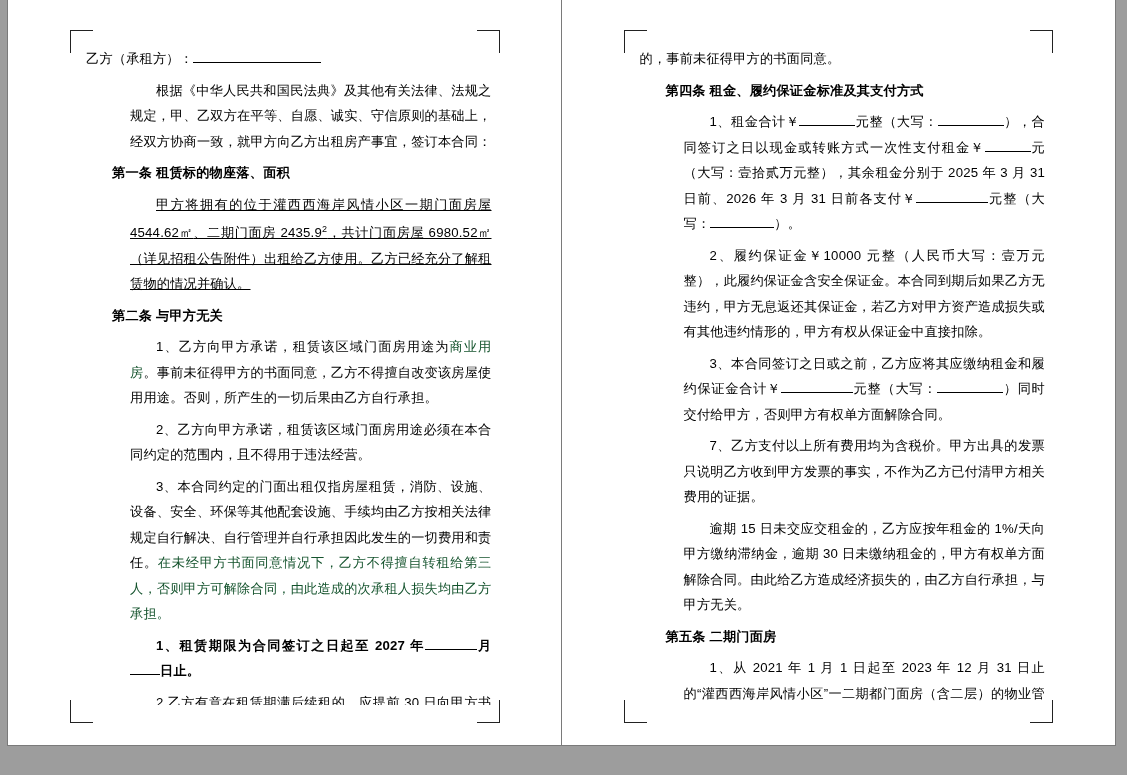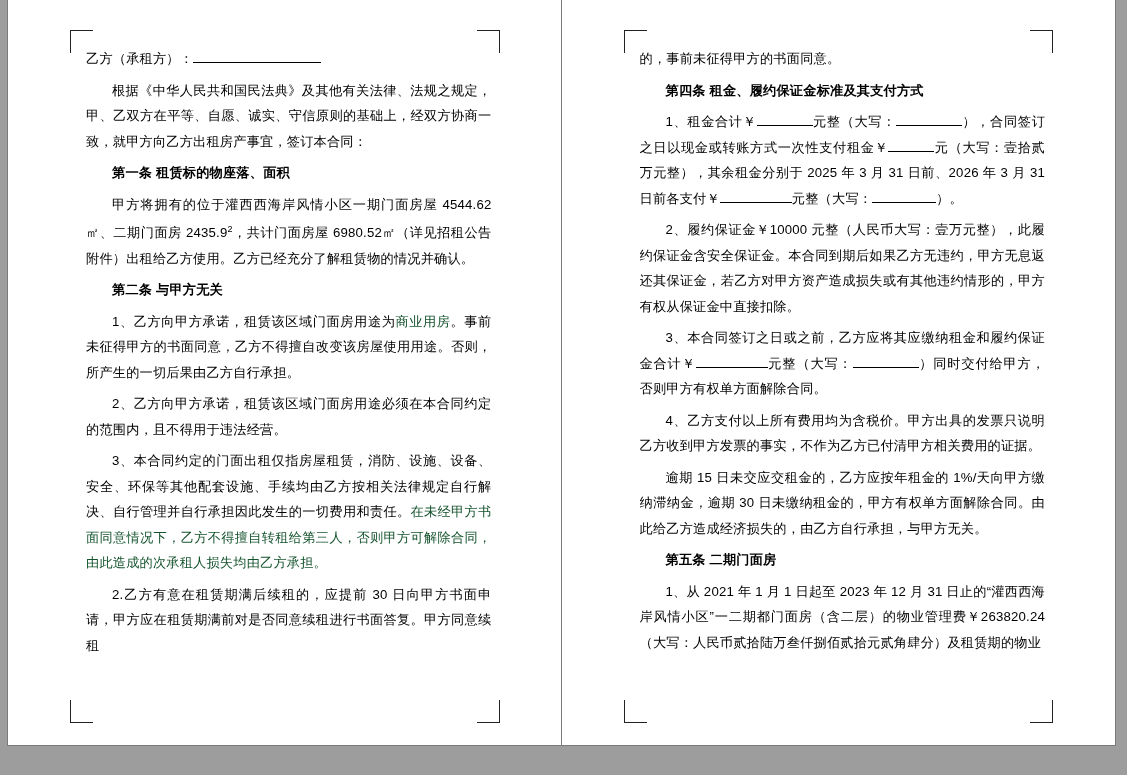--- a/index.html
+++ b/index.html
@@ -54,23 +54,23 @@
   }
   p {
     margin: 0 0 6px 0;
     font-size: 13.2px;
     line-height: 25.5px;
     color: #000;
     text-align: justify;
     font-family: "Liberation Sans", sans-serif;
     letter-spacing: 0.2px;
   }
-  .indent { text-indent: 26px; }
+  .indent { text-indent: 26px; margin-left: 44px; }
   .heading { font-weight: bold; text-indent: 26px; }
-  .u { }
+  .u { text-decoration: underline; }
   .blue { color: #14532d; }
   .sub { font-size: 9px; vertical-align: super; }
   .blank { display: inline-block; border-bottom: 1px solid #000; height: 1em; vertical-align: baseline; }
   .b1 { width: 128px; }
   .b2 { width: 52px; }
   .b3 { width: 56px; }
   .b4 { width: 46px; }
   .b5 { width: 66px; }
   .b6 { width: 72px; }
   .b7 { width: 64px; }
@@ -107,20 +107,23 @@
         <span>1、乙方向甲方承诺，租赁该区域门面房用途为</span><span class="blue">商业用房</span><span>。事前未征得甲方的书面同意，乙方不得擅自改变该房屋使用用途。否则，所产生的一切后果由乙方自行承担。</span>
       </p>
 
       <p class="indent">2、乙方向甲方承诺，租赁该区域门面房用途必须在本合同约定的范围内，且不得用于违法经营。</p>
 
       <p class="indent">
         <span>3、本合同约定的门面出租仅指房屋租赁，消防、设施、设备、安全、环保等其他配套设施、手续均由乙方按相关法律规定自行解决、自行管理并自行承担因此发生的一切费用和责任。</span><span class="blue">在未经甲方书面同意情况下，乙方不得擅自转租给第三人，否则甲方可解除合同，由此造成的次承租人损失均由乙方承担。</span>
       </p>
 
 
+      <p class="indent" style="font-weight:bold;">
+        <span>1、租赁期限为合同签订之日起至 2027 年</span><span class="blank b2"></span><span>月</span><span class="blank b8"></span><span>日止。</span>
+      </p>
 
       <p class="indent">2.乙方有意在租赁期满后续租的，应提前 30 日向甲方书面申请，甲方应在租赁期满前对是否同意续租进行书面答复。甲方同意续租</p>
 
     </div>
   </div>
 
   <div class="page right">
     <div class="crop tl"></div>
     <div class="crop tr"></div>
     <div class="crop bl"></div>
@@ -135,21 +138,21 @@
       <p class="indent">
         <span>1、租金合计￥</span><span class="blank b3"></span><span>元整（大写：</span><span class="blank b5"></span><span>），合同签订之日以现金或转账方式一次性支付租金￥</span><span class="blank b4"></span><span>元（大写：壹拾贰万元整），其余租金分别于 2025 年 3 月 31 日前、2026 年 3 月 31 日前各支付￥</span><span class="blank b6"></span><span>元整（大写：</span><span class="blank b7"></span><span>）。</span>
       </p>
 
       <p class="indent">2、履约保证金￥10000 元整（人民币大写：壹万元整），此履约保证金含安全保证金。本合同到期后如果乙方无违约，甲方无息返还其保证金，若乙方对甲方资产造成损失或有其他违约情形的，甲方有权从保证金中直接扣除。</p>
 
       <p class="indent">
         <span>3、本合同签订之日或之前，乙方应将其应缴纳租金和履约保证金合计￥</span><span class="blank b6"></span><span>元整（大写：</span><span class="blank b5"></span><span>）同时交付给甲方，否则甲方有权单方面解除合同。</span>
       </p>
 
-      <p class="indent">4、乙方支付以上所有费用均为含税价。甲方出具的发票只说明乙方收到甲方发票的事实，不作为乙方已付清甲方相关费用的证据。</p>
+      <p class="indent">7、乙方支付以上所有费用均为含税价。甲方出具的发票只说明乙方收到甲方发票的事实，不作为乙方已付清甲方相关费用的证据。</p>
 
       <p class="indent">逾期 15 日未交应交租金的，乙方应按年租金的 1%/天向甲方缴纳滞纳金，逾期 30 日未缴纳租金的，甲方有权单方面解除合同。由此给乙方造成经济损失的，由乙方自行承担，与甲方无关。</p>
 
       <p class="heading">第五条  二期门面房</p>
 
       <p class="indent">1、从 2021 年 1 月 1 日起至 2023 年 12 月 31 日止的“灌西西海岸风情小区”一二期都门面房（含二层）的物业管理费￥263820.24（大写：人民币贰拾陆万叁仟捌佰贰拾元贰角肆分）及租赁期的物业</p>
 
     </div>
   </div>
 

